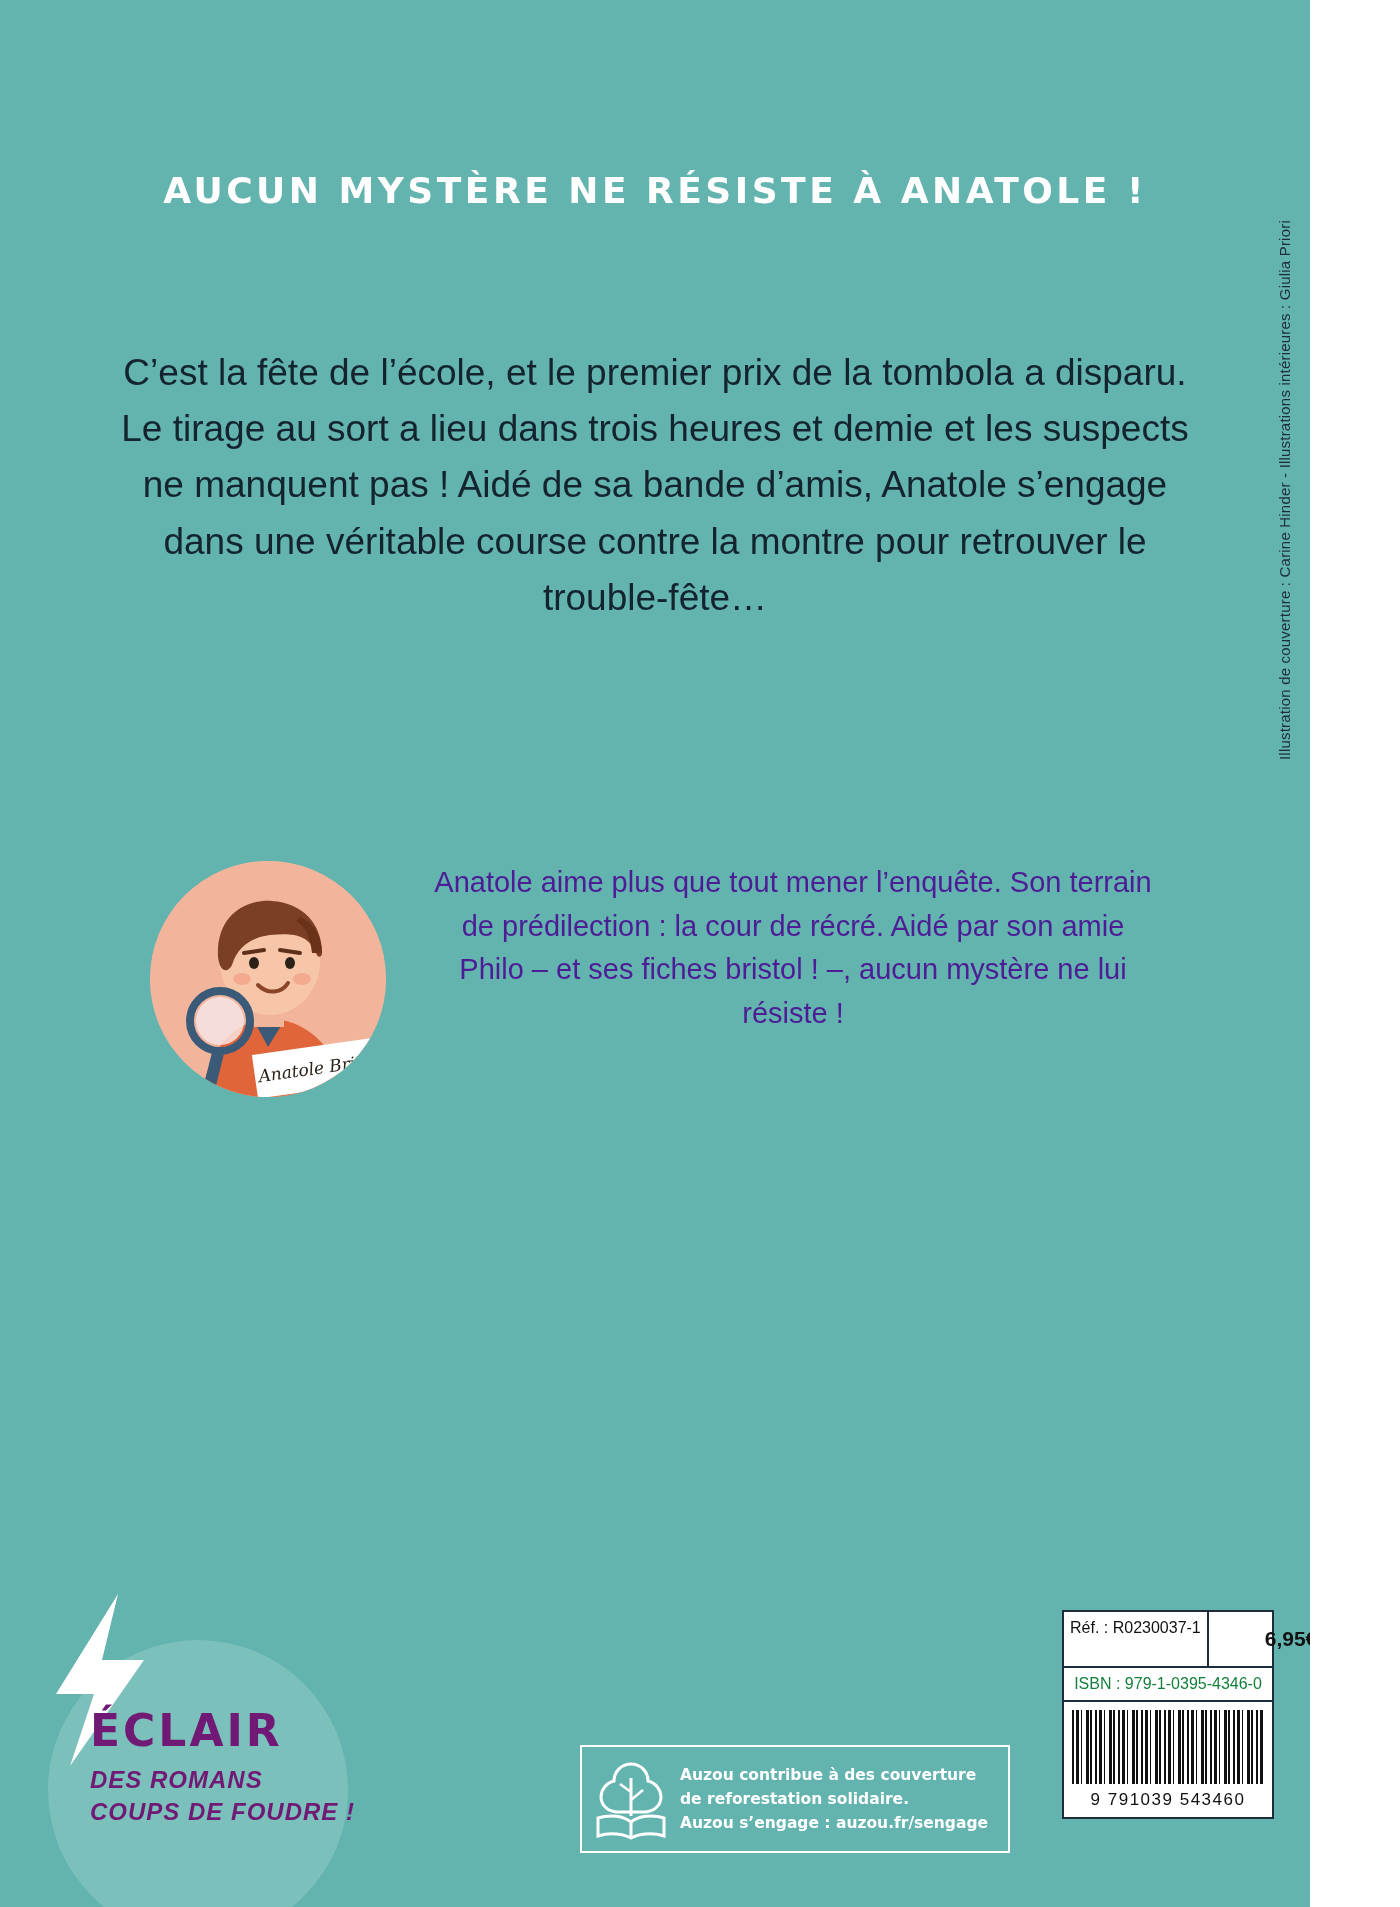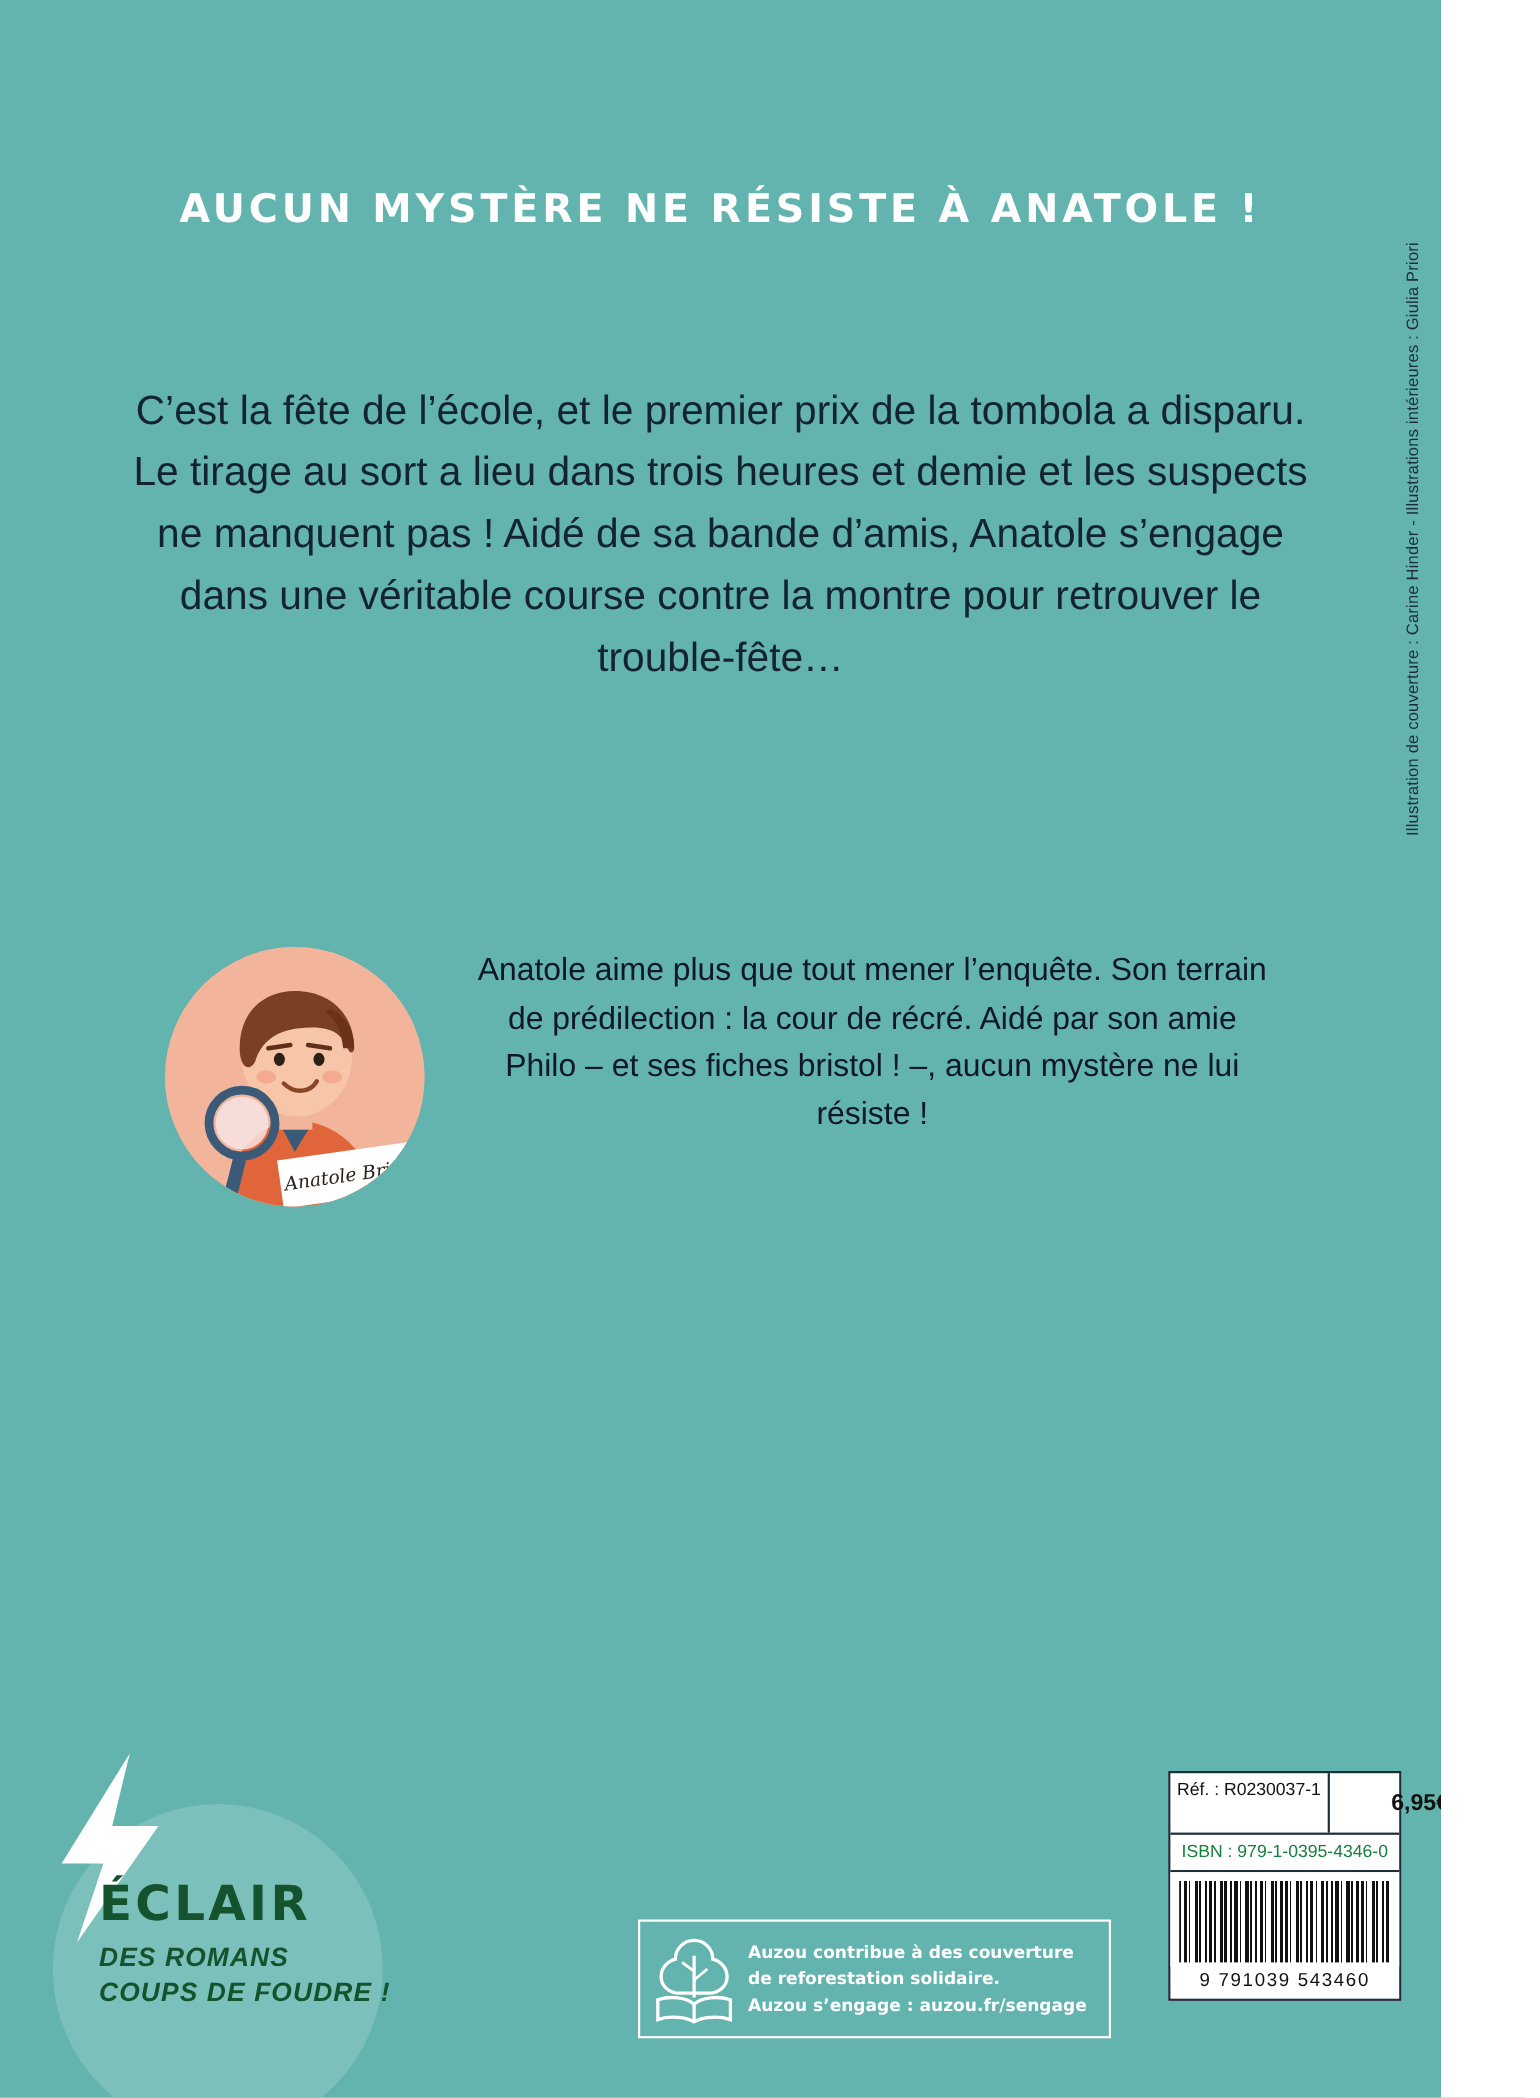--- a/index.html
+++ b/index.html
@@ -93,21 +93,21 @@
     height: 236px;
     border-radius: 50%;
     background: #f2b59b;
     overflow: hidden;
     flex: 0 0 auto;
     margin-top: 6px;
   }
   .char-desc {
     flex: 1;
     text-align: center;
-    color: #0f172a;
+    color: #4c1d95;
     font-size: 29px;
     line-height: 1.5;
     padding-left: 40px;
     padding-top: 6px;
   }
 
   
   .logo-circle {
     position: absolute;
     left: 48px;
@@ -122,21 +122,21 @@
     left: 40px;
     top: 1590px;
     width: 120px;
     height: 180px;
   }
   .logo-text {
     position: absolute;
     left: 90px;
     top: 1705px;
     width: 300px;
-    color: #14532d;
+    color: #701a75;
   }
   .logo-title {
     font-size: 44px;
     font-weight: bold;
     letter-spacing: 3px;
     font-family: "DejaVu Sans", sans-serif;
   }
   .logo-sub {
     margin-top: 8px;
     font-size: 24px;

